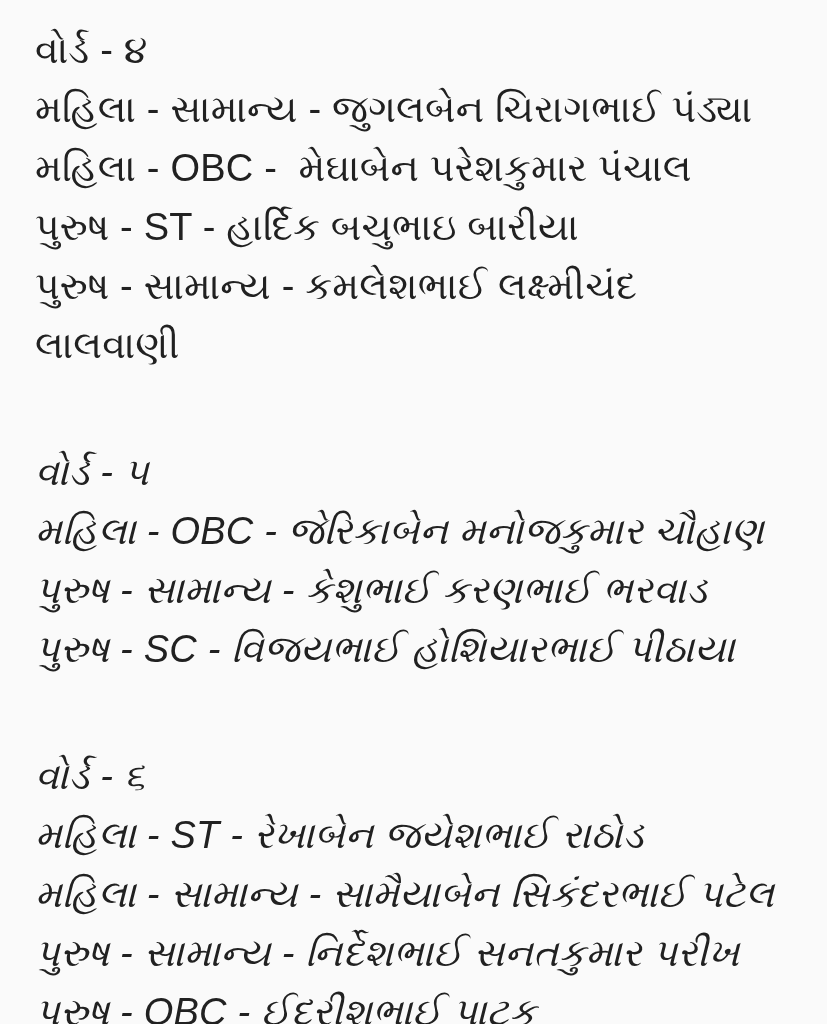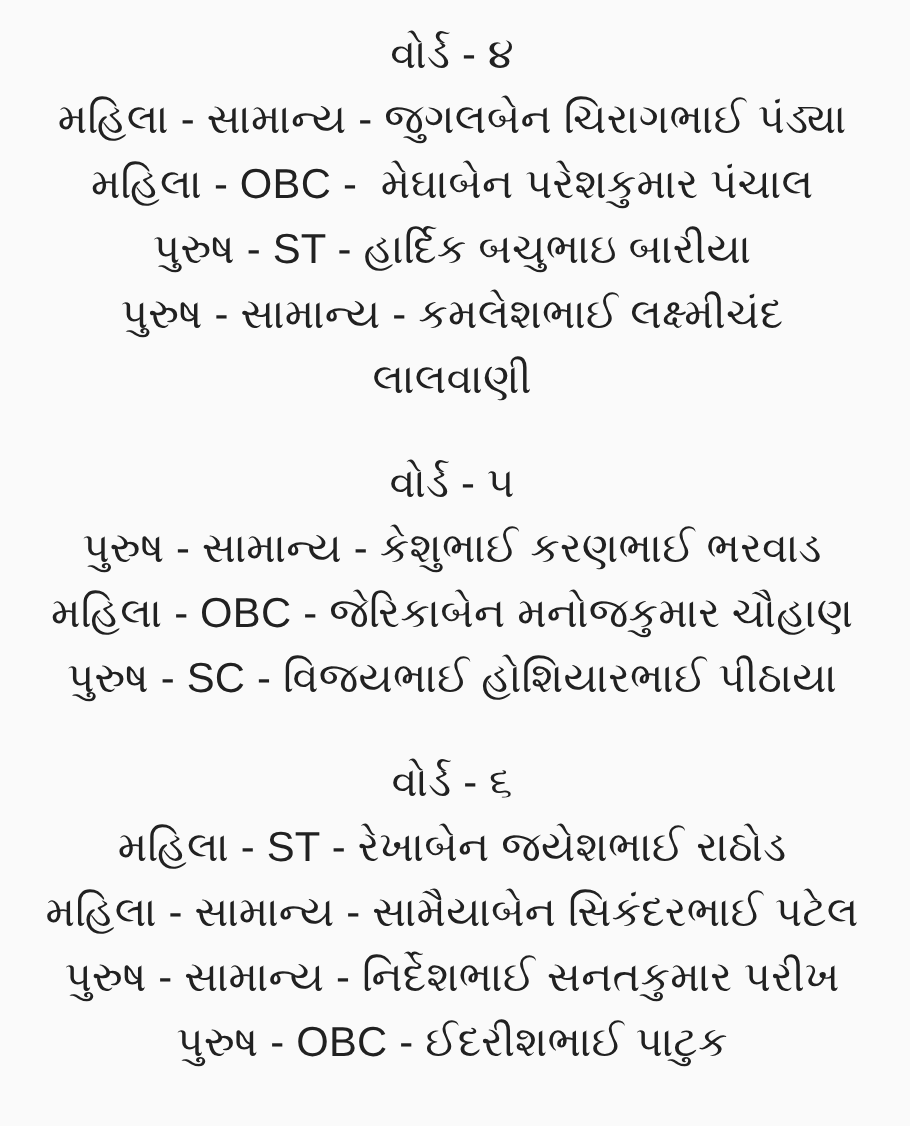--- a/index.html
+++ b/index.html
@@ -1,34 +1,35 @@
 <!DOCTYPE html>
 <html lang="gu"><head>
 <meta charset="utf-8">
 <style>
-  * { margin: 0; padding: 0; box-sizing: border-box; text-align: center; }
+  * { margin: 0; padding: 0; box-sizing: border-box; }
   html, body {
     width: 827px;
     height: 1024px;
     overflow: hidden;
   }
   body {
     position: relative;
     font-family: "Liberation Sans", sans-serif;
   }
   .page {
     position: absolute;
     inset: 0;
   }
   .content {
     padding: 21px 40px 0 35px;
   }
   .ward-block { }
   .ward-block + .ward-block {
-    margin-top: 36px;
+    margin-top: 68px;
+    font-style: italic;
   }
   .text-line {
     font-size: 38px;
     line-height: 59px;
     font-weight: 400;
     white-space: pre-wrap;
     letter-spacing: 0.2px;
   }
   .scrollbar-track {
     position: absolute;
@@ -47,22 +48,22 @@
     <div class="ward-block">
       <div class="text-line">વોર્ડ - ૪</div>
       <div class="text-line">મહિલા - સામાન્ય - જુગલબેન ચિરાગભાઈ પંડ્યા</div>
       <div class="text-line">મહિલા - OBC -  મેઘાબેન પરેશકુમાર પંચાલ</div>
       <div class="text-line">પુરુષ - ST - હાર્દિક બચુભાઇ બારીયા</div>
       <div class="text-line">પુરુષ - સામાન્ય - કમલેશભાઈ લક્ષ્મીચંદ લાલવાણી</div>
     </div>
 
     <div class="ward-block">
       <div class="text-line">વોર્ડ - ૫</div>
+      <div class="text-line">મહિલા - OBC - જેરિકાબેન મનોજકુમાર ચૌહાણ</div>
       <div class="text-line">પુરુષ - સામાન્ય - કેશુભાઈ કરણભાઈ ભરવાડ</div>
-      <div class="text-line">મહિલા - OBC - જેરિકાબેન મનોજકુમાર ચૌહાણ</div>
       <div class="text-line">પુરુષ - SC - વિજયભાઈ હોશિયારભાઈ પીઠાયા</div>
     </div>
 
     <div class="ward-block">
       <div class="text-line">વોર્ડ - ૬</div>
       <div class="text-line">મહિલા - ST - રેખાબેન જયેશભાઈ રાઠોડ</div>
       <div class="text-line">મહિલા - સામાન્ય - સામૈયાબેન સિકંદરભાઈ પટેલ</div>
       <div class="text-line">પુરુષ - સામાન્ય - નિર્દેશભાઈ સનતકુમાર પરીખ</div>
       <div class="text-line">પુરુષ - OBC - ઈદરીશભાઈ પાટુક</div>
     </div>

